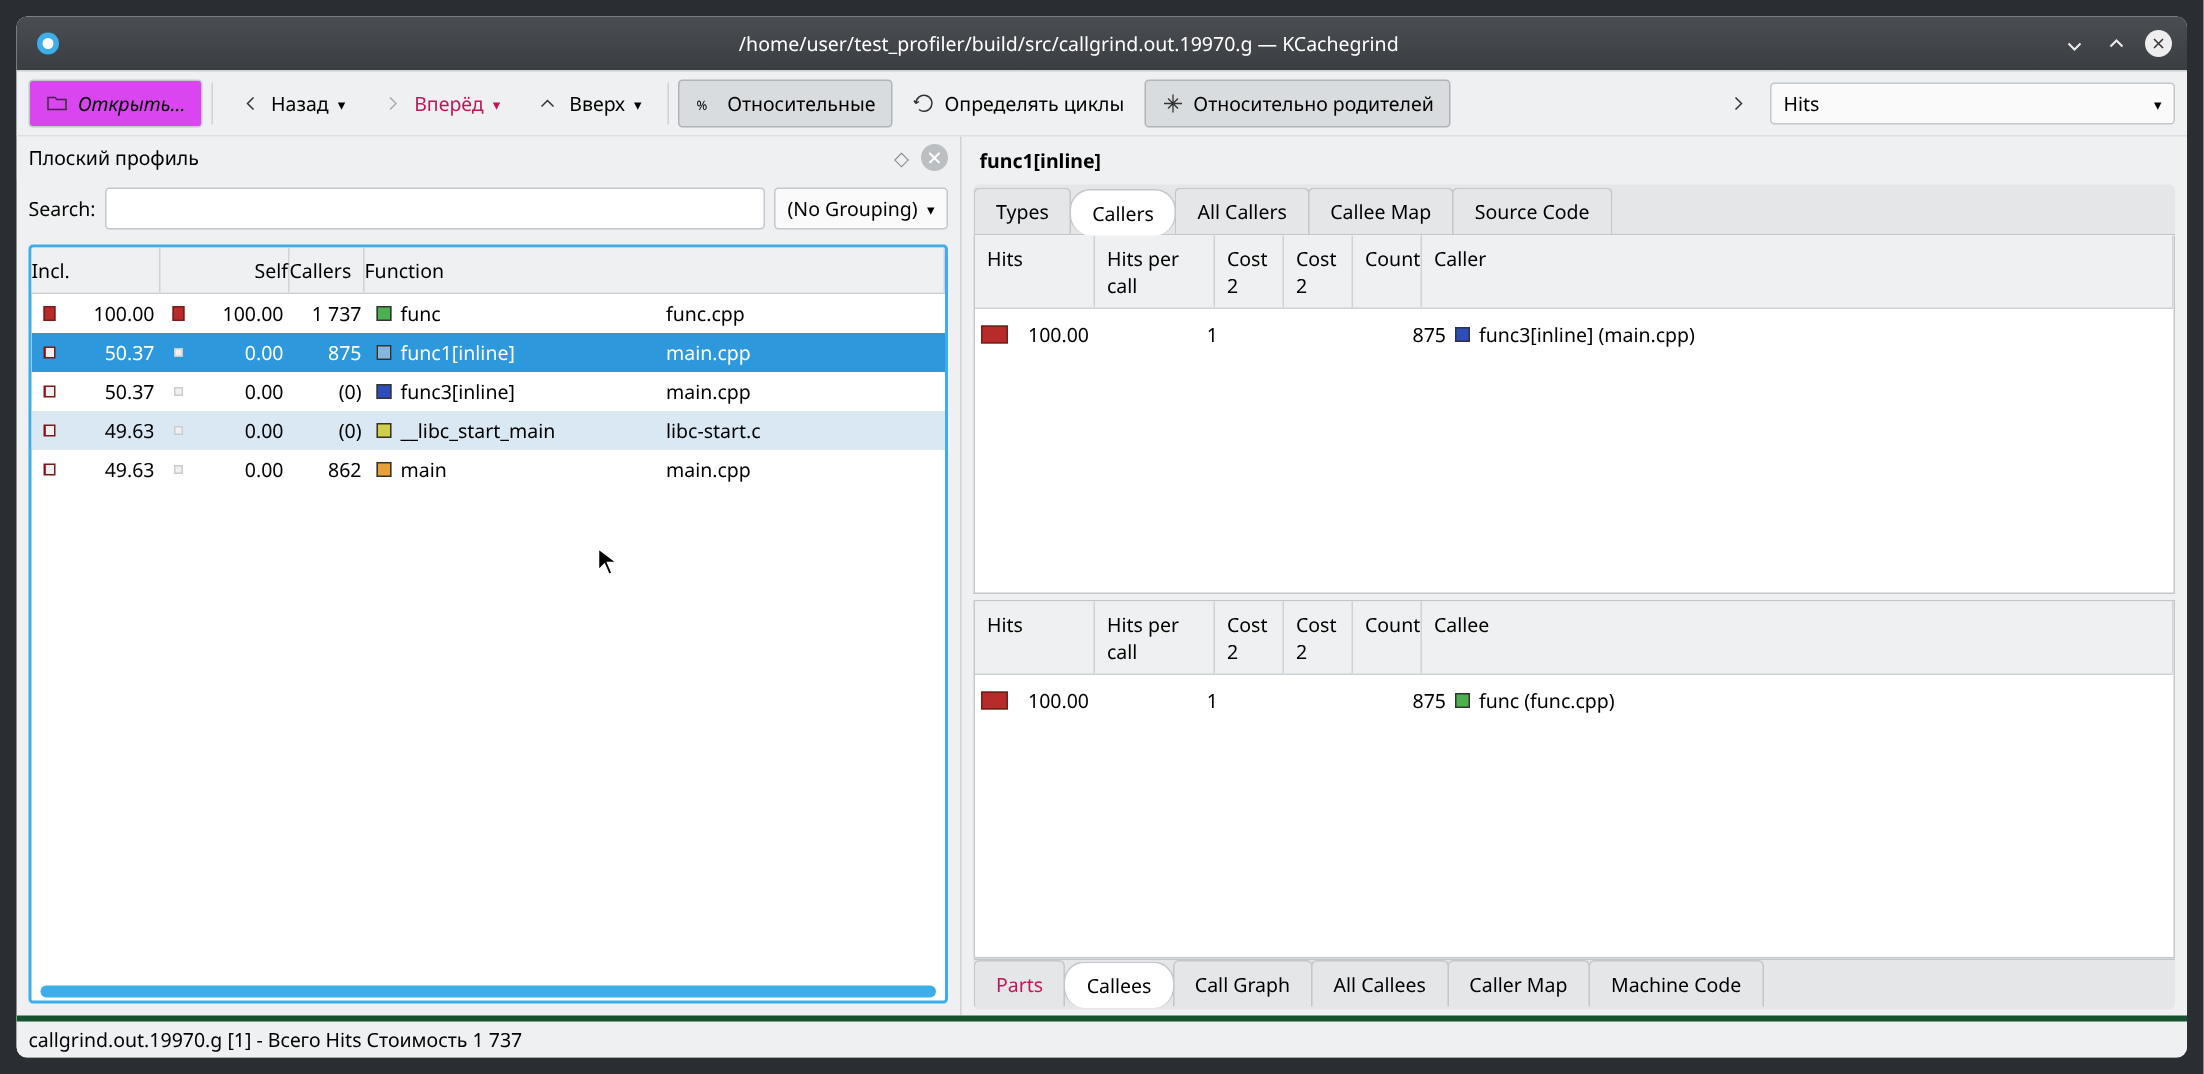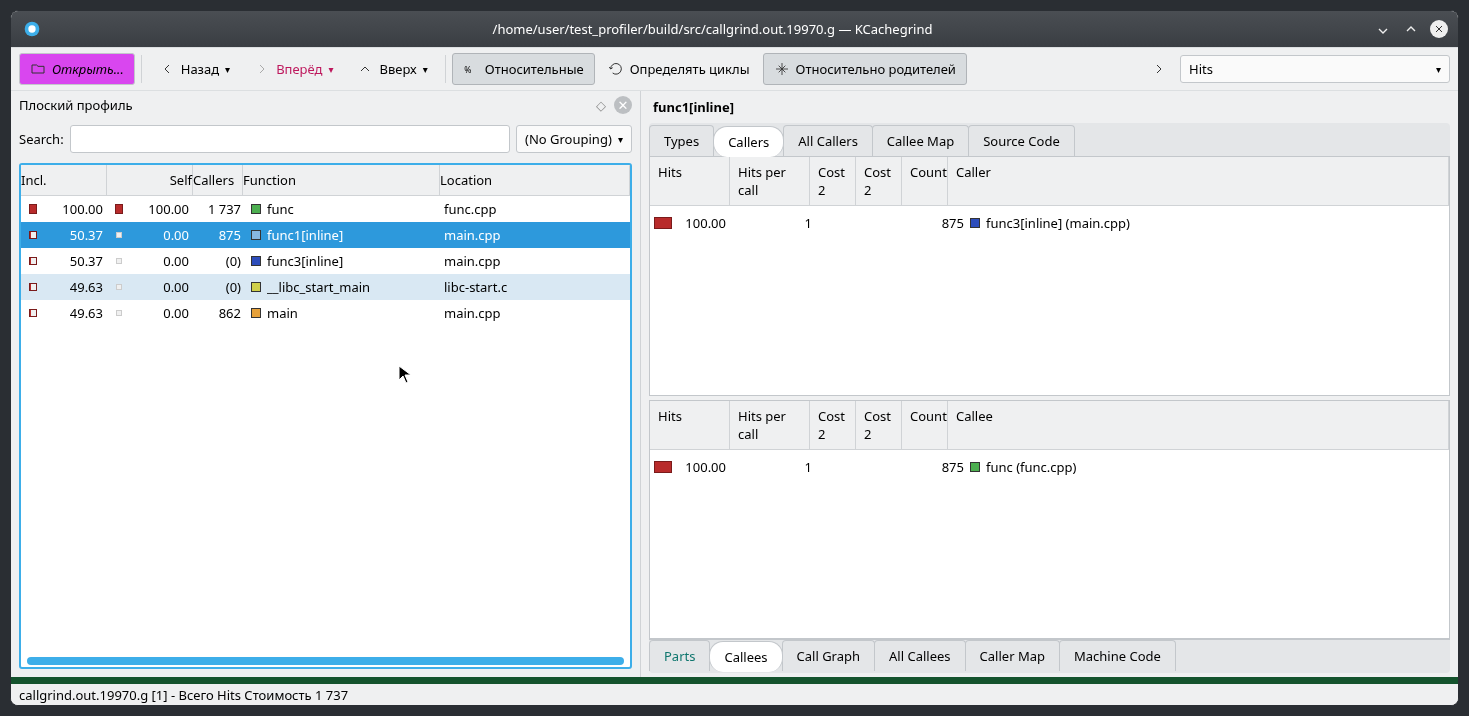--- a/index.html
+++ b/index.html
@@ -57,37 +57,37 @@
 .sq.lblue { background: #87b7e0; }
 .sq.blue { background: #2d4dbb; }
 .sq.yellow { background: #cfcf4a; }
 .sq.orange { background: #e6a13a; }
 .scroll-line { height: 8px; background: #3daee9; border-radius: 4px; margin: 2px 6px; }
 .right { flex: 1; display: flex; flex-direction: column; padding: 4px 8px; gap: 4px; }
 .right-hdr { height: 24px; display: flex; align-items: center; padding: 0 4px; font-weight: bold; }
 .tabs { display: flex; border-bottom: 1px solid #c3c7cb; background: #e4e6e8; border-radius: 4px 4px 0 0; padding-top: 2px; gap: 0; }
 .tab { padding: 6px 14px; border: 1px solid #c3c7cb; border-bottom: none; background: #e4e6e8; margin-right: -1px; border-radius: 4px 4px 0 0; }
 .tab.active { background: #fff; position: relative; top: 1px; border-radius: 14px; }
-.tab.disabled { color: #0f766e; }
+.tab.disabled { color: #be185d; }
 .pane { flex: 1; border: 1px solid #c3c7cb; border-top: none; background: #fff; display: flex; flex-direction: column; }
 .pane-head { display: flex; background: #eff0f1; border-bottom: 1px solid #d0d3d6; }
 .ph { padding: 6px 8px; border-right: 1px solid #d0d3d6; }
 .ph.hits { width: 80px; }
 .ph.hpc { width: 80px; }
 .ph.c2 { width: 46px; }
 .ph.cnt { width: 46px; }
 .ph.caller { flex: 1; }
 .pane-body { padding: 4px; }
 .prow { display: flex; align-items: center; height: 26px; gap: 6px; }
 .prow .pb { width: 18px; display:flex; justify-content:center;}
 .prow .pnum { text-align: right; }
 .hbar { width: 24px; height: 12px; background: #b82b2b; border: 1px solid #7a1b1b; }
 .split-v { display: flex; flex-direction: column; flex: 1; gap: 4px; }
 .right-half { display: flex; flex-direction: column; flex: 1; }
-.statusbar { height: 28px; border-top: 7px solid #14532d; display: flex; align-items: center; padding: 0 8px; background: #eff0f1; }
+.statusbar { height: 28px; border-top: 4px solid #14532d; display: flex; align-items: center; padding: 0 8px; background: #eff0f1; }
 svg.icon { width: 16px; height: 16px; }
 .cursor { position: absolute; left: 398px; top: 365px; pointer-events: none; }
 </style>
 </head>
 <body>
 
 <div class="window">
 
   <div class="titlebar">
     <span class="app-icon">
@@ -192,21 +192,20 @@
           <span>(No Grouping)</span>
           <span class="chev">▾</span>
         </div>
       </div>
       <div class="tbl-wrap">
         <div class="tbl-head">
           <div class="th incl">Incl.</div>
           <div class="th self">Self</div>
           <div class="th called">Callers</div>
           <div class="th func">Function</div>
-          <div class="th loc">Location</div>
         </div>
         <div class="tbl-body" id="flat-body">
             <div class="tr">
     <div class="td bar">
                 <span class="bar-s "></span>
               </div>
     <div class="td num">100.00</div>
     <div class="td bar">
                 <span class="bar-s " style=""></span>
               </div>

